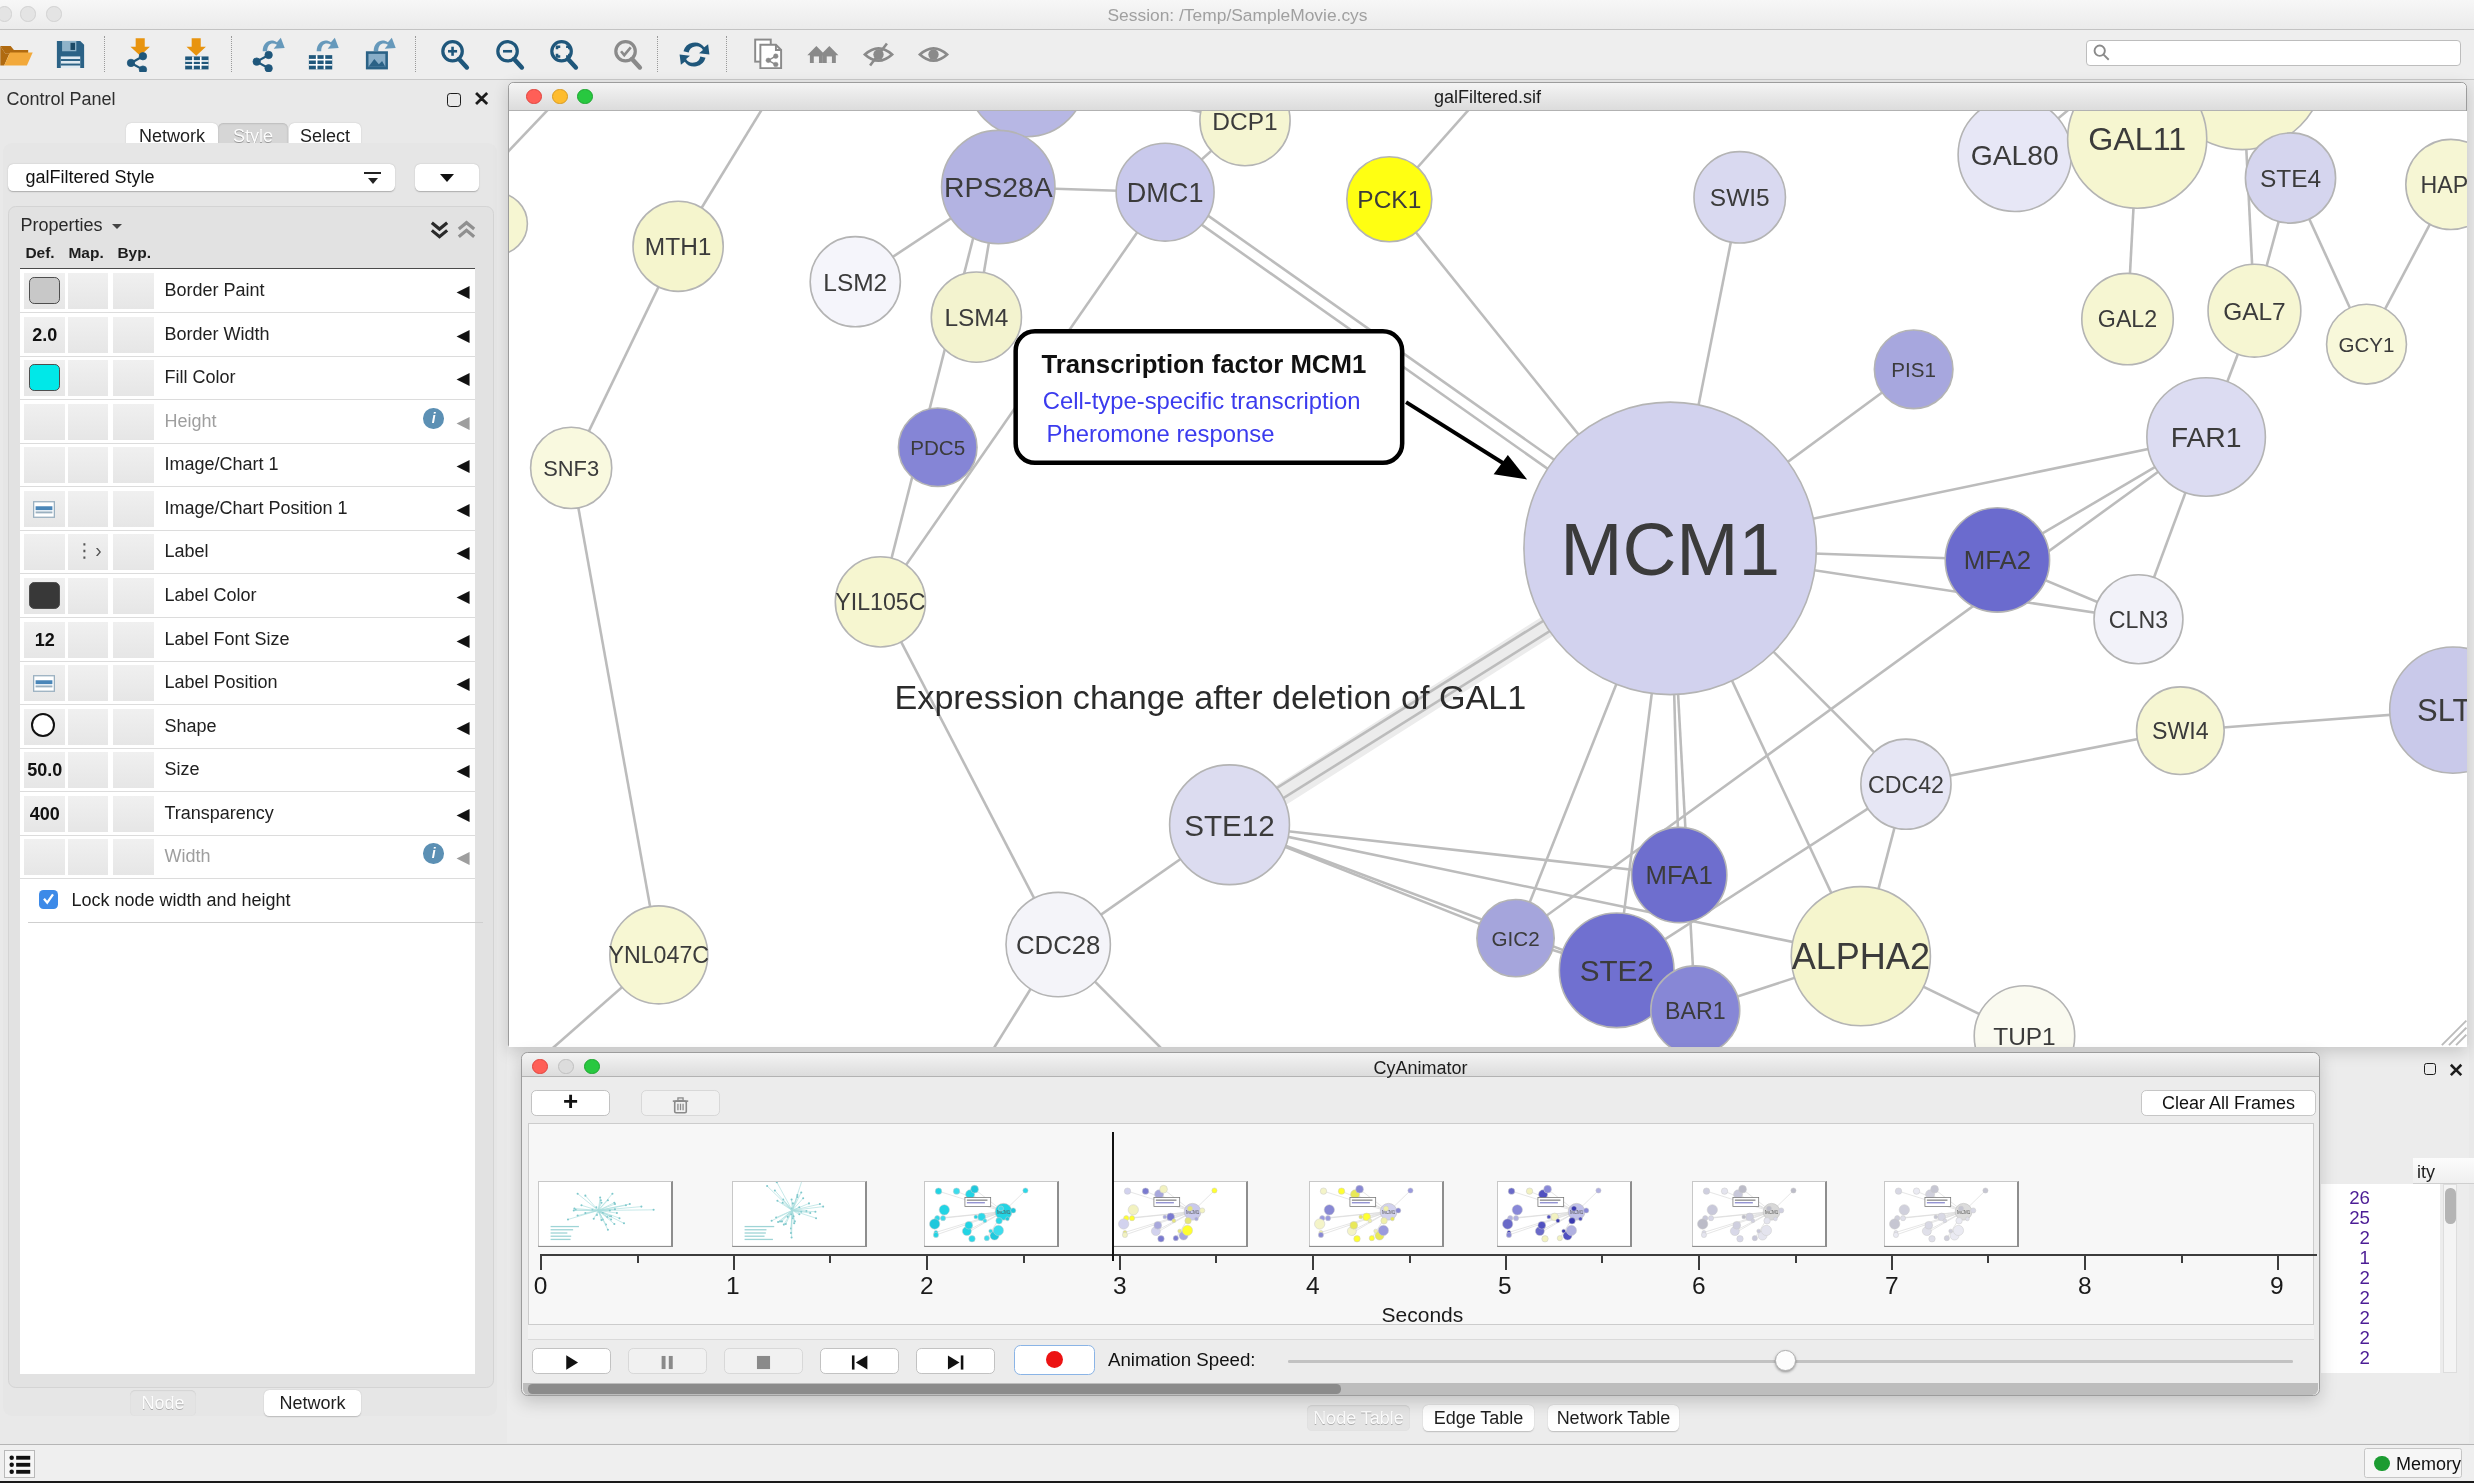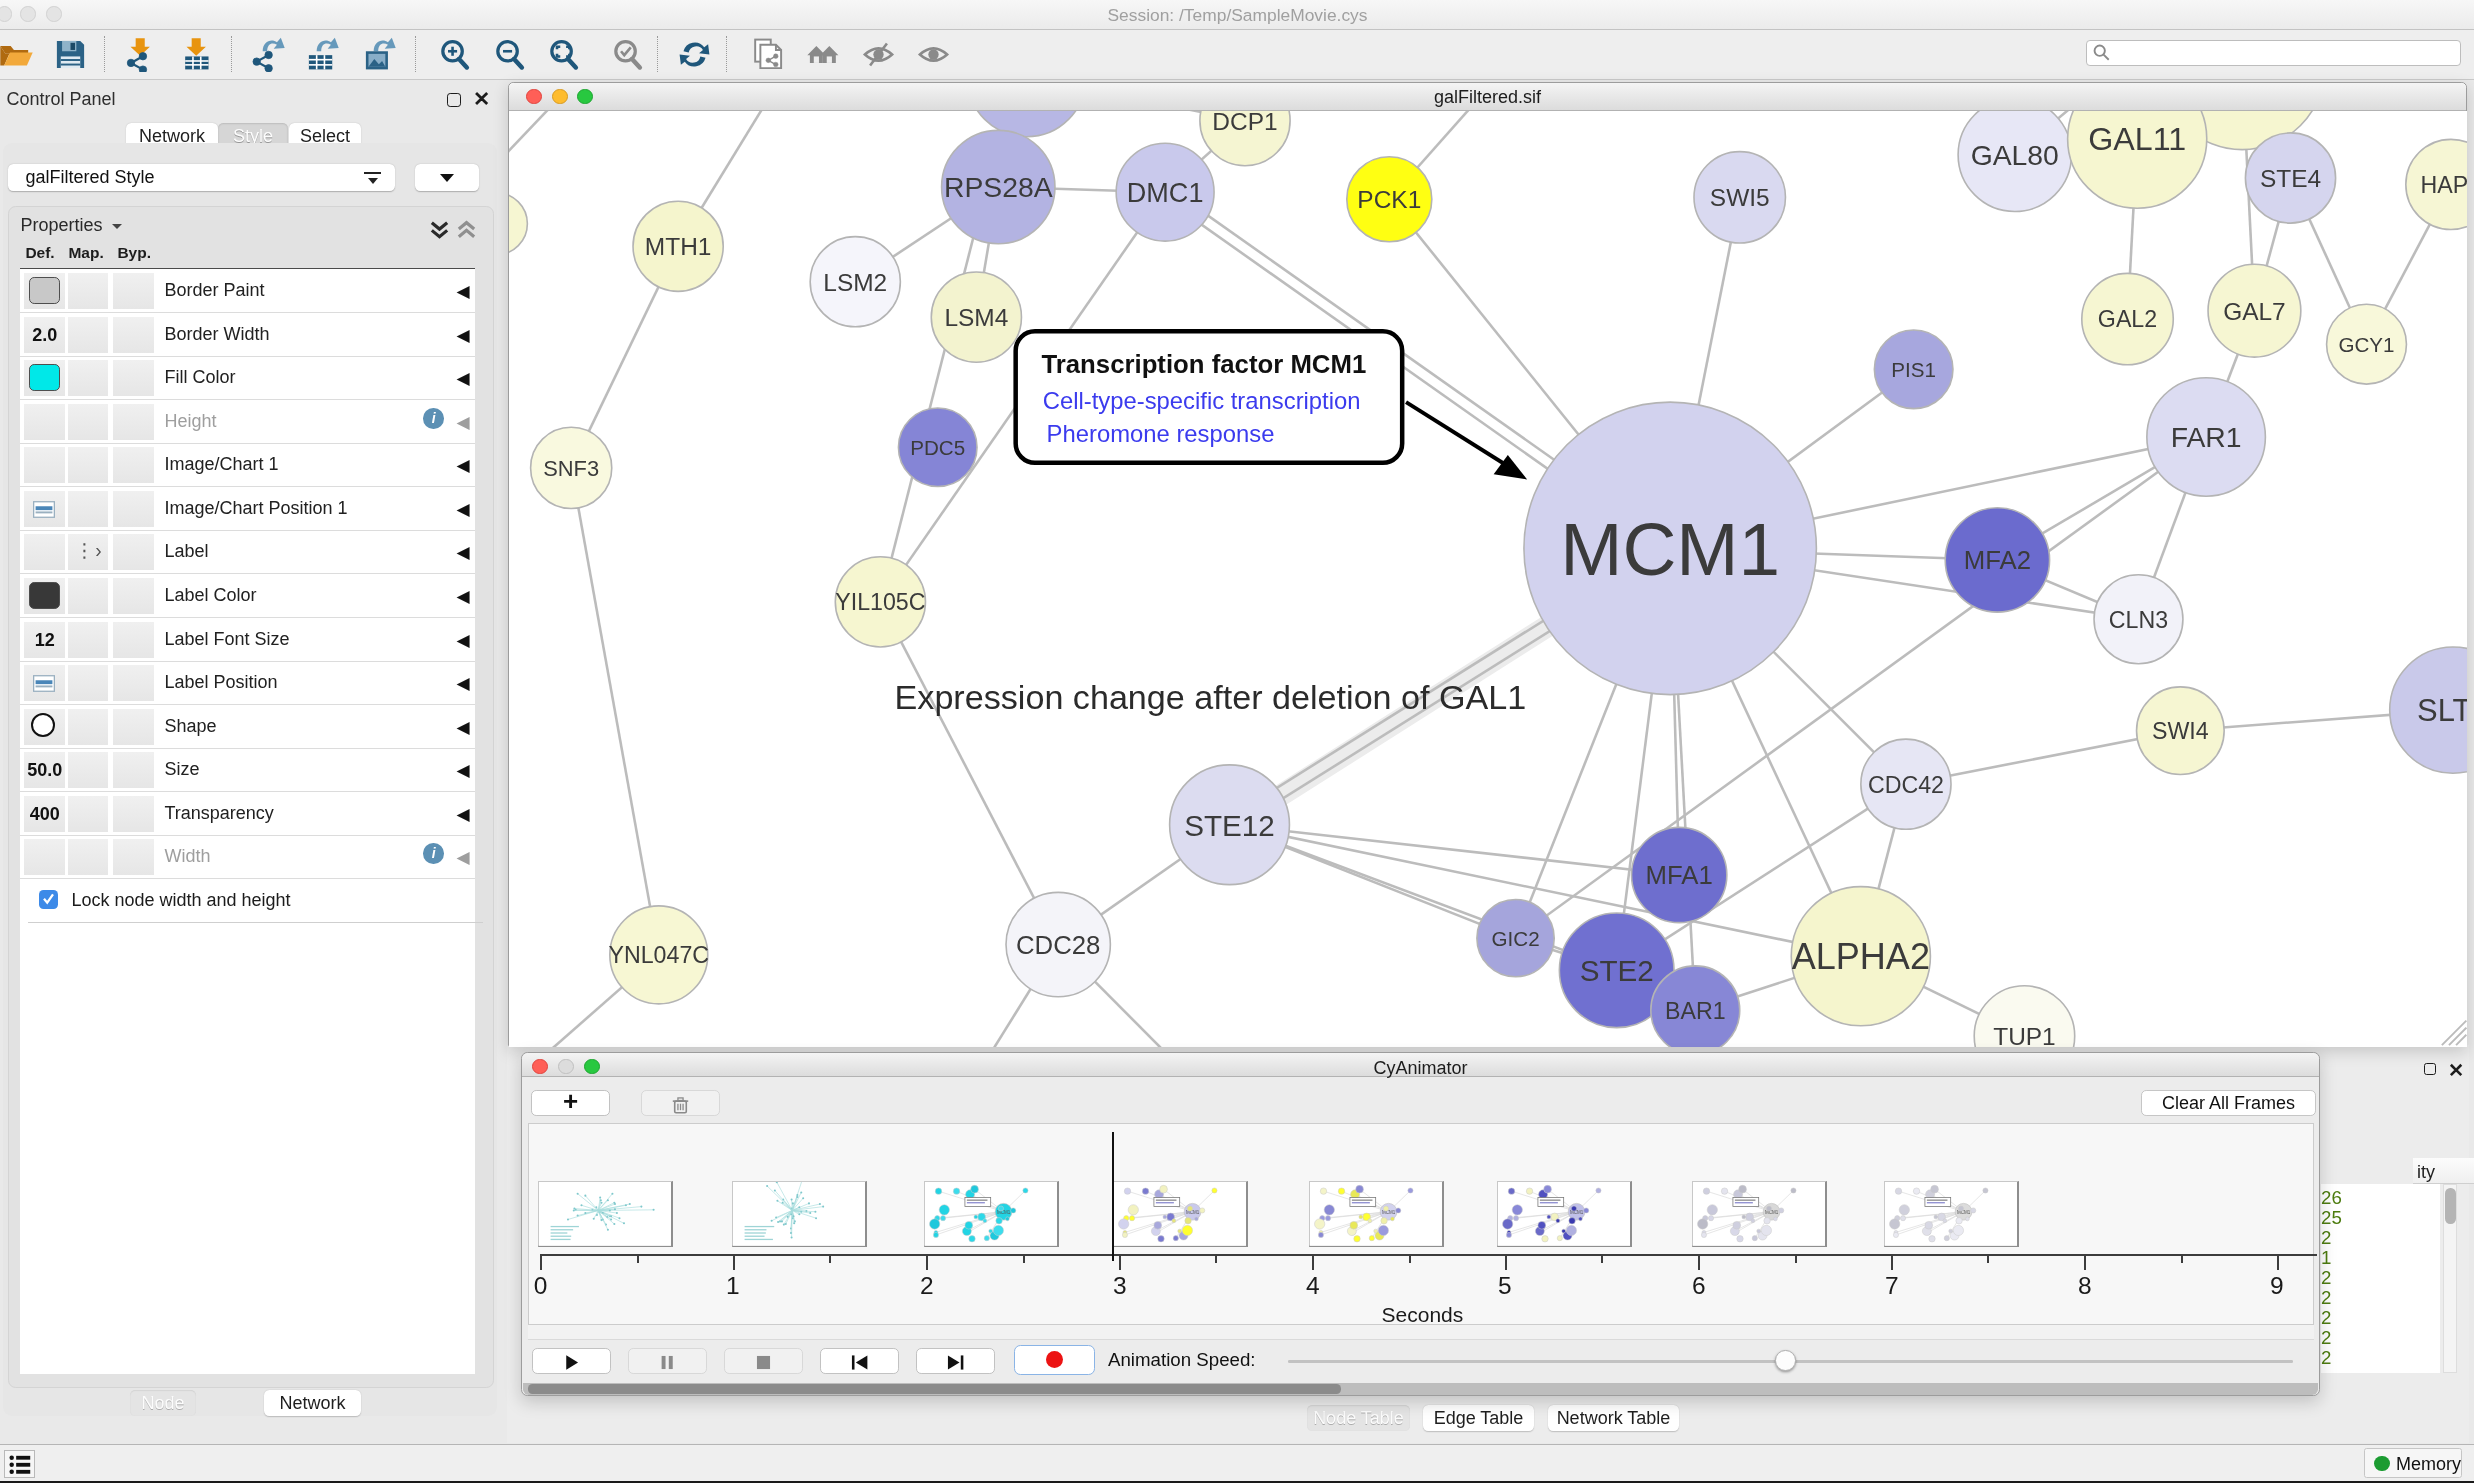--- a/index.html
+++ b/index.html
@@ -48,21 +48,21 @@
 .chk { position:absolute; left:10.3px; top:11px; width:19.3px; height:19.3px; background:#3d8ae8; border-radius:4.5px; }
 .chk svg { margin:3.2px 0 0 3.2px; }
 .locktxt { position:absolute; left:43px; top:11px; font-size:18px; color:#1c1c1c; }
 .btab { position:absolute; height:26px; background:#fff; border-radius:5.2px; box-shadow:0 0.6px 1.3px rgba(0,0,0,0.2); text-align:center; font-size:18px; line-height:26px; color:#1e1e1e; }
 .btab.ghost { background:#e4e4e4; color:#fcfcfc; text-shadow:0 0.6px 0.6px rgba(0,0,0,0.25); box-shadow:inset 0 0.6px 1.3px rgba(0,0,0,0.12); }
 
 #dock { position:absolute; left:507px; top:1045px; width:1962px; height:398px; background:#ececec; }
 .winbtn2 { position:absolute; width:12.2px; height:12.2px; border:1.9px solid #1c1c1c; border-radius:2.6px; }
 #dock .x2 { position:absolute; font-size:19.3px; font-weight:bold; color:#1c1c1c; }
 .thead { position:absolute; left:1906px; top:113px; width:128px; height:26px; background:linear-gradient(#fcfcfc,#efefef); border-bottom:1.3px solid #cfcfcf; }
-.trow { position:absolute; left:1814px; width:49px; text-align:left; font-size:18.7px; color:#4d7c0f; }
+.trow { position:absolute; left:1814px; width:49px; text-align:right; font-size:18.7px; color:#4c1d95; }
 #dock .white { position:absolute; left:1814px; top:139px; width:119px; height:189px; background:#fff; }
 .vsb { position:absolute; left:1936px; top:139px; width:14px; height:189px; background:#f4f4f4; border:0.6px solid #ddd; }
 .vsb .th { position:absolute; left:1.3px; top:3.2px; width:10.3px; height:36px; background:#b4b4b4; border-radius:5.2px; }
 
 #netwin { position:absolute; left:508px; top:82px; width:1959px; height:964px; border:0.6px solid #9c9c9c; border-radius:5.2px 5.2px 0 0; box-shadow:0 5.2px 15.5px rgba(0,0,0,0.16); background:#fff; }
 #netwin .tb { position:absolute; left:0; top:0; width:100%; height:28px; background:linear-gradient(#f4f4f4,#dcdcdc); border-bottom:0.6px solid #b2b2b2; border-radius:5.2px 5.2px 0 0; }
 .tlr { background:#ff5f57 !important; border-color:#e0443e !important; }
 .tly { background:#febc2e !important; border-color:#d89b22 !important; }
 .tlg { background:#28c840 !important; border-color:#1da52f !important; }
 .tlgray { background:#dcdcdc !important; border-color:#c0c0c0 !important; }

